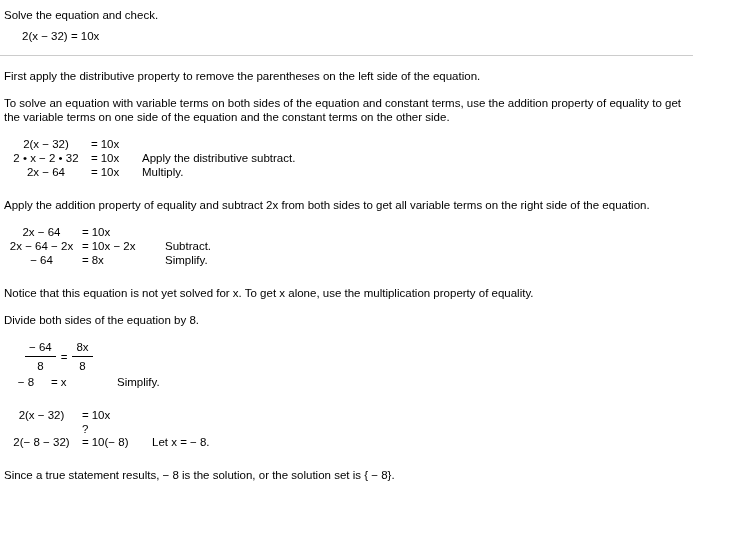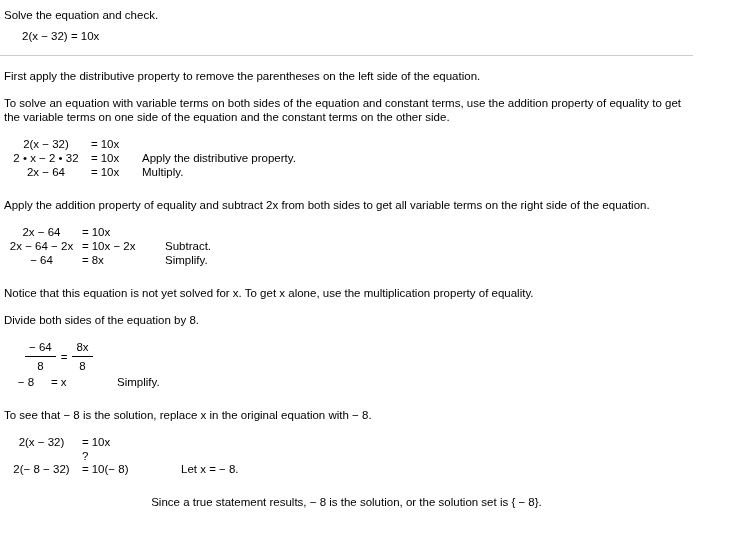--- a/index.html
+++ b/index.html
@@ -32,36 +32,36 @@
   .eqs { padding: 0 3px; }
   .note { position: absolute; top: 0; }
 
   .block1 .lhs { width: 84px; }
   .block1 .note { left: 138px; }
 
   .block2 .lhs { width: 75px; }
   .block2 .note { left: 161px; text-align: right; }
 
   .block3 .lhs { width: 75px; }
-  .block3 .note { left: 177px; }
+  .block3 .note { left: 148px; }
   .qrow { height: 13px; }
   .qmark { position: absolute; left: 78px; top: 0; }
 
   
   .fracblock { margin: 9px 0 19px 0; }
   .frac-line { margin-left: 21px; white-space: nowrap; }
   .frac { display: inline-block; text-align: center; vertical-align: middle; }
   .frac .num { display: block; border-bottom: 1px solid #000; padding: 0 4px 2px 4px; }
   .frac .den { display: block; padding-top: 2px; }
   .frac-eqs { display: inline-block; vertical-align: middle; padding: 0 5px; }
   .frac-result { margin-top: 2px; }
   .frac-result .lhs { width: 44px; }
   .frac-result .note { left: 113px; }
 
-  .conclusion { margin: 19px 0 0 0; text-align: center; }
+  .conclusion { margin: 19px 0 0 0; }
 </style>
 </head>
 <body>
 
 <div class="page">
 
   <p class="title-line">Solve the equation and check.</p>
   <p class="given-eq">2(x − 32) = 10x</p>
 
   <hr class="divider">
@@ -69,21 +69,21 @@
   <p class="para">First apply the distributive property to remove the parentheses on the left side of the equation.</p>
 
   <p class="para" style="margin-top:6px">To solve an equation with variable terms on both sides of the equation and constant terms, use the addition property of equality to get the variable terms on one side of the equation and the constant terms on the other side.</p>
 
   <div class="eqblock block1">
     <div class="eqrow">
       <span class="lhs">2(x − 32)</span><span class="eqs">=</span><span class="rhs">10x</span>
     </div>
     <div class="eqrow">
       <span class="lhs">2 • x − 2 • 32</span><span class="eqs">=</span><span class="rhs">10x</span>
-      <span class="note">Apply the distributive property.</span>
+      <span class="note">Apply the distributive subtract.</span>
     </div>
     <div class="eqrow">
       <span class="lhs">2x − 64</span><span class="eqs">=</span><span class="rhs">10x</span>
       <span class="note">Multiply.</span>
     </div>
   </div>
 
   <p class="para">Apply the addition property of equality and subtract 2x from both sides to get all variable terms on the right side of the equation.</p>
 
   <div class="eqblock block2">
@@ -113,21 +113,20 @@
         <span class="num">8x</span>
         <span class="den">8</span>
       </span>
     </div>
     <div class="eqrow frac-result">
       <span class="lhs">− 8</span><span class="eqs">=</span><span class="rhs">x</span>
       <span class="note">Simplify.</span>
     </div>
   </div>
 
-  <p class="para">To see that  − 8 is the solution, replace x in the original equation with  − 8.</p>
 
   <div class="eqblock block3">
     <div class="eqrow">
       <span class="lhs">2(x − 32)</span><span class="eqs">=</span><span class="rhs">10x</span>
     </div>
     <div class="eqrow qrow">
       <span class="qmark">?</span>
     </div>
     <div class="eqrow">
       <span class="lhs">2(− 8 − 32)</span><span class="eqs">=</span><span class="rhs">10(− 8)</span>

